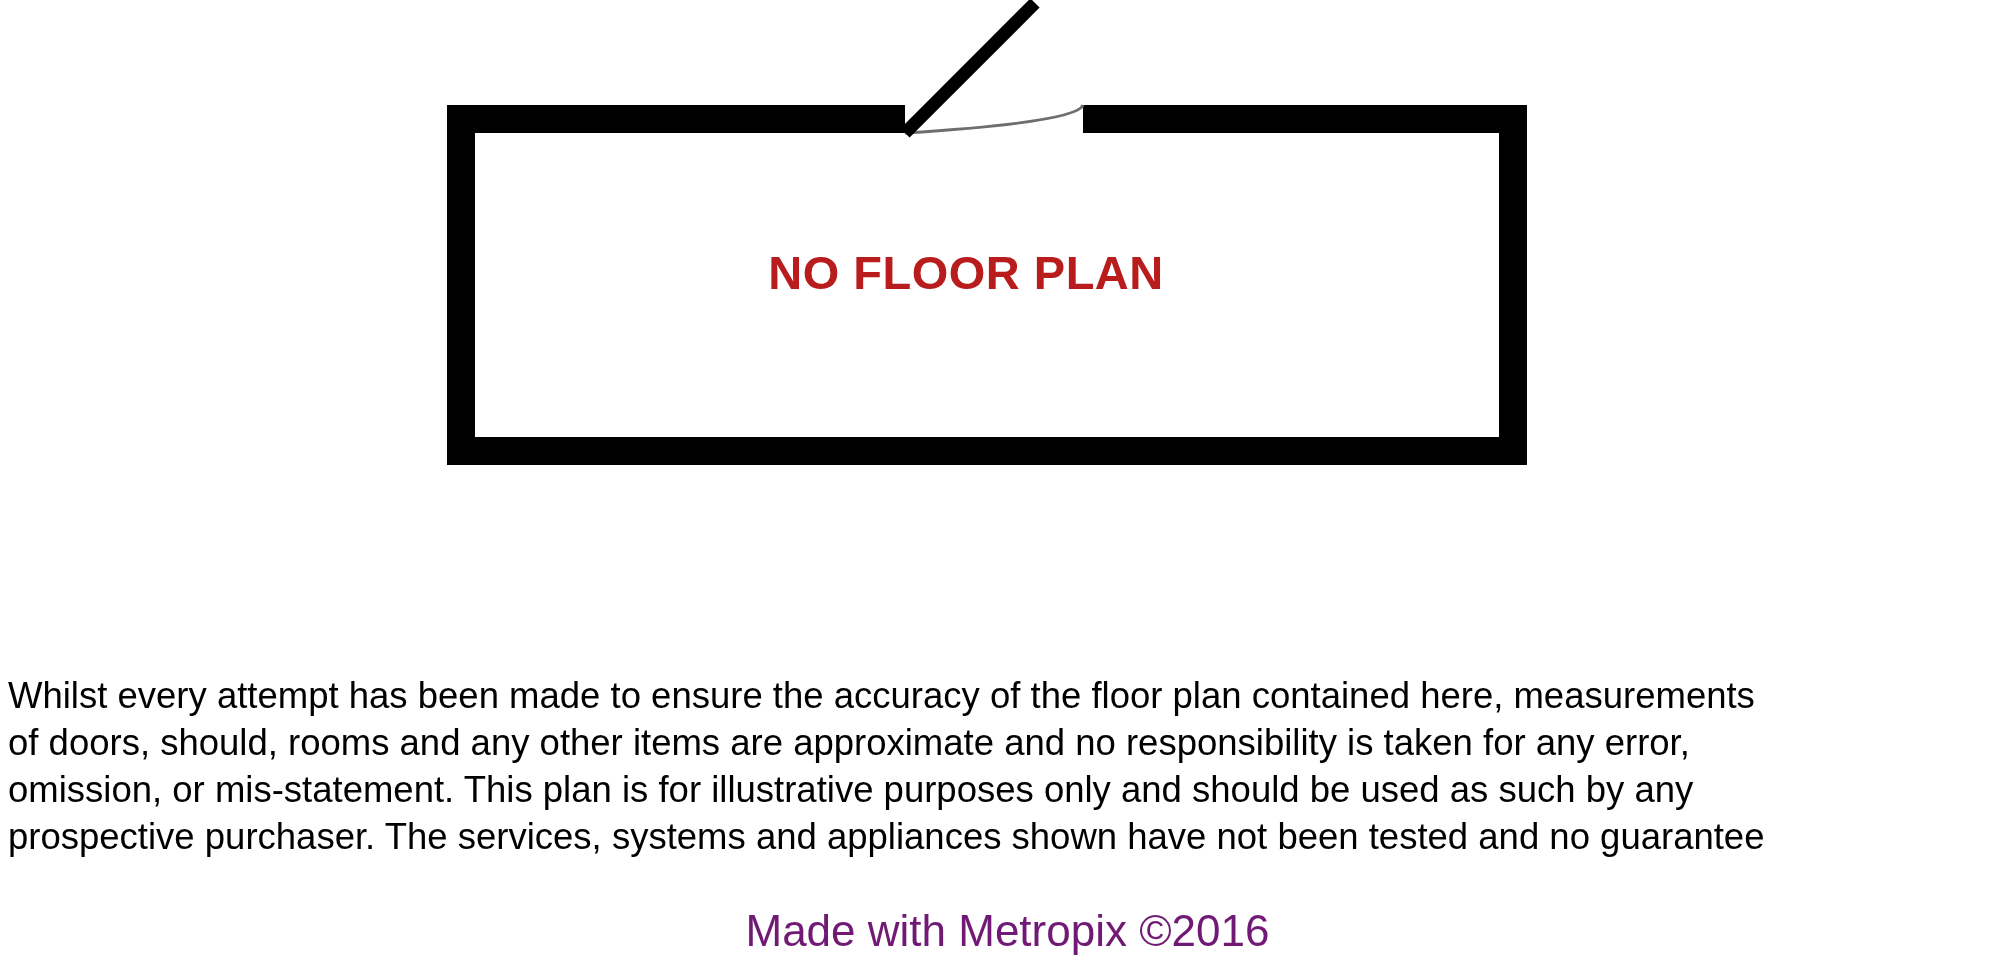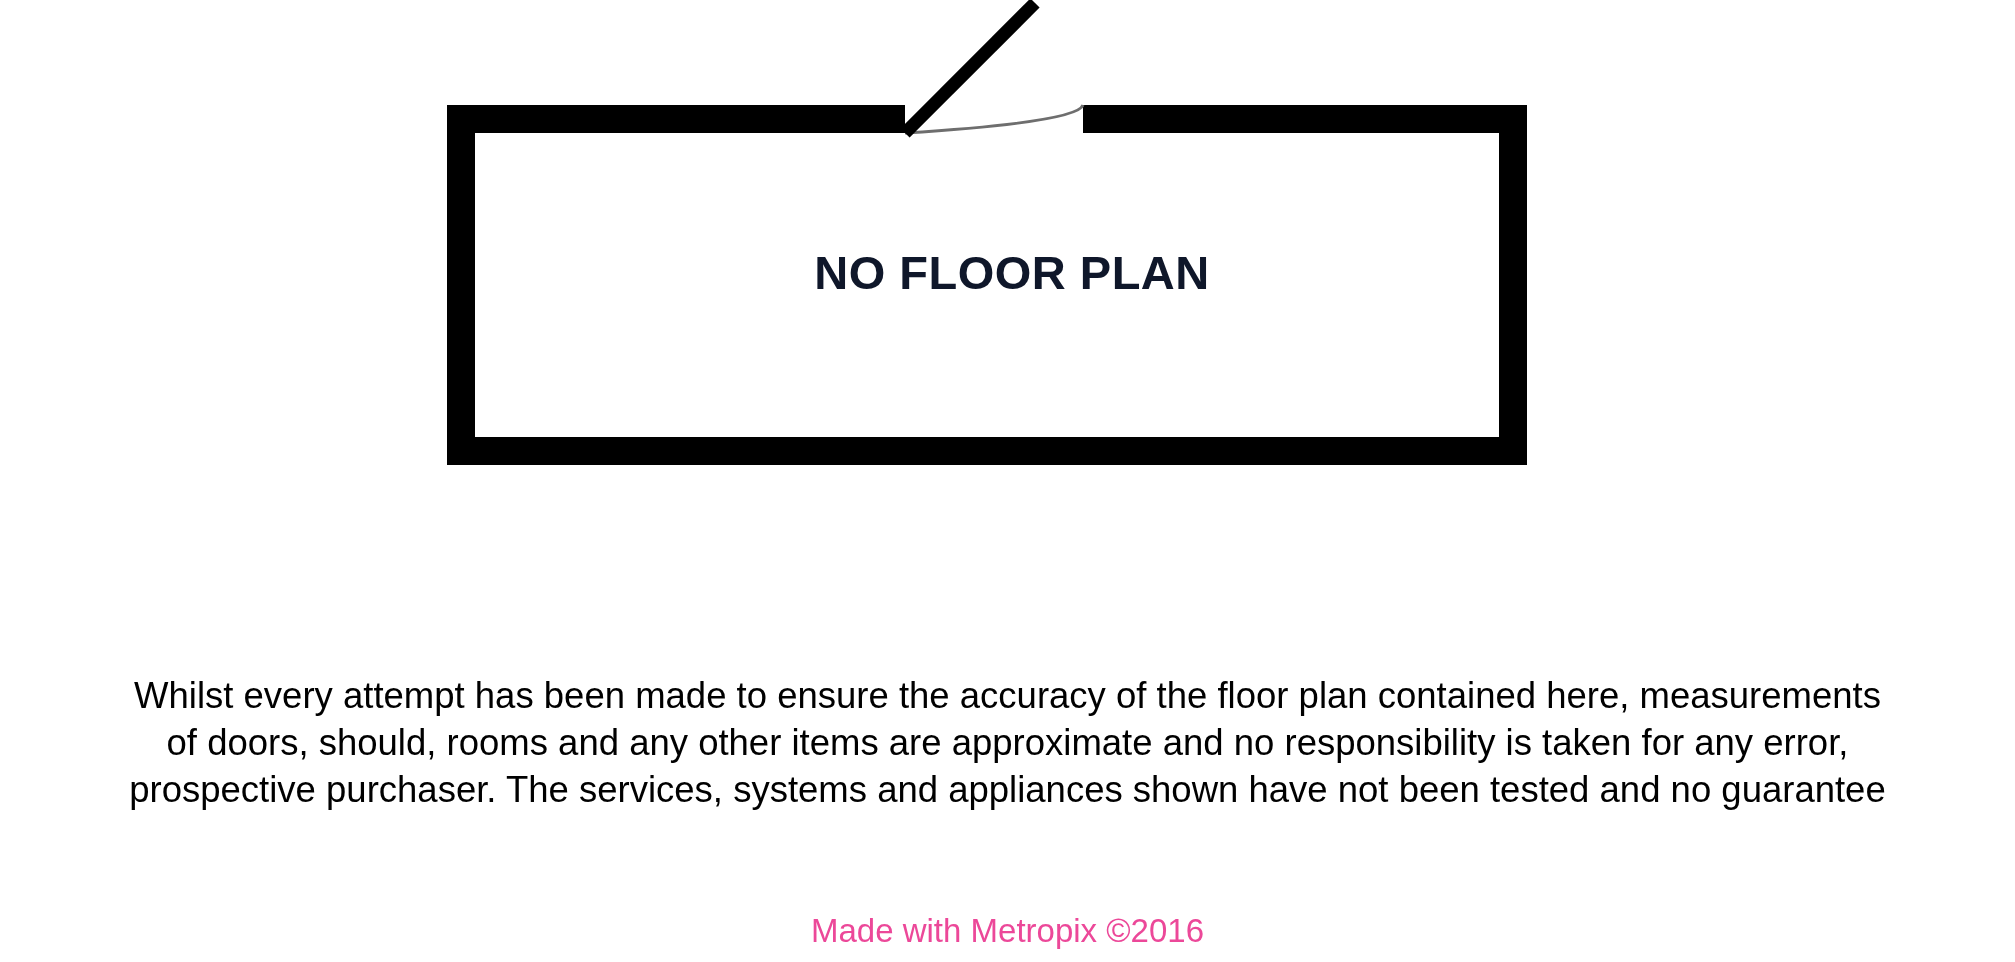--- a/index.html
+++ b/index.html
@@ -24,57 +24,57 @@
     width: 2015px;
     height: 520px;
   }
   #plan-svg {
     display: block;
   }
 
   
   #room-label {
     position: absolute;
-    left: 462px;
+    left: 416px;
     top: 245px;
     width: 1100px;
     text-align: center;
     font-size: 47px;
     font-weight: bold;
     letter-spacing: 0.5px;
-    color: #0f172a;
+    color: #b91c1c;
     white-space: nowrap;
   }
 
   
   #disclaimer {
     position: absolute;
     left: 0;
     top: 672px;
     width: 2015px;
-    text-align: center;
+    text-align: left;
     font-size: 36.5px;
     line-height: 47px;
     color: #000000;
     padding: 0 8px;
     box-sizing: border-box;
   }
   #disclaimer .line {
     display: block;
     white-space: nowrap;
   }
   #credit {
     position: absolute;
     left: 0;
     top: 907px;
     width: 2015px;
     text-align: center;
-    font-size: 33px;
+    font-size: 44px;
     line-height: 47px;
-    color: #ec4899;
+    color: #701a75;
     white-space: nowrap;
   }
 </style>
 </head>
 <body>
 
 <div id="plan-area">
   <svg id="plan-svg" width="2015" height="520" viewBox="0 0 2015 520">
 
     <g>
@@ -97,16 +97,17 @@
       <line x1="905" y1="133" x2="1035" y2="3" stroke="#000000" stroke-width="13" stroke-linecap="butt"></line>
     </g>
   </svg>
 </div>
 
 <div id="room-label">NO FLOOR PLAN</div>
 
 <div id="disclaimer">
   <span class="line">Whilst every attempt has been made to ensure the accuracy of the floor plan contained here, measurements</span>
   <span class="line">of doors, should, rooms and any other items are approximate and no responsibility is taken for any error,</span>
+  <span class="line">omission, or mis-statement. This plan is for illustrative purposes only and should be used as such by any</span>
   <span class="line">prospective purchaser. The services, systems and appliances shown have not been tested and no guarantee</span>
 </div>
 
 <div id="credit">Made with Metropix ©2016</div>
 
 </body></html>

